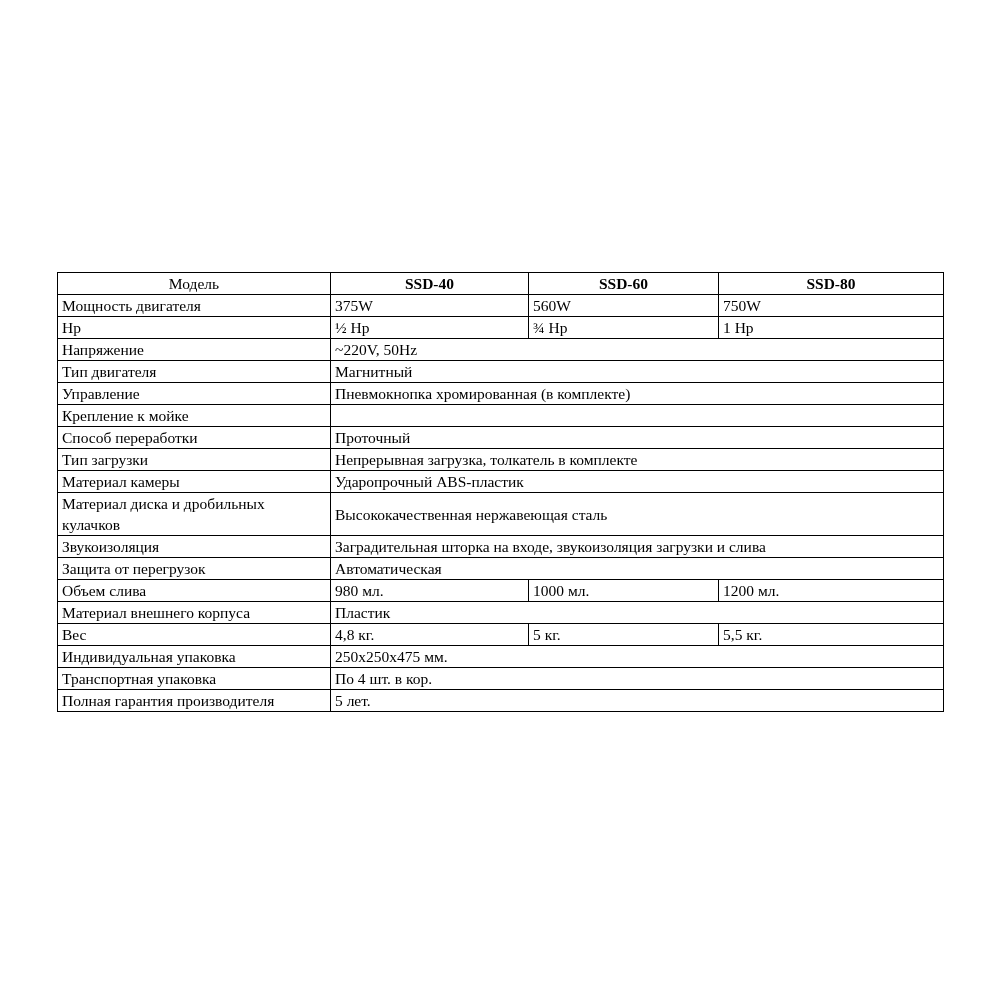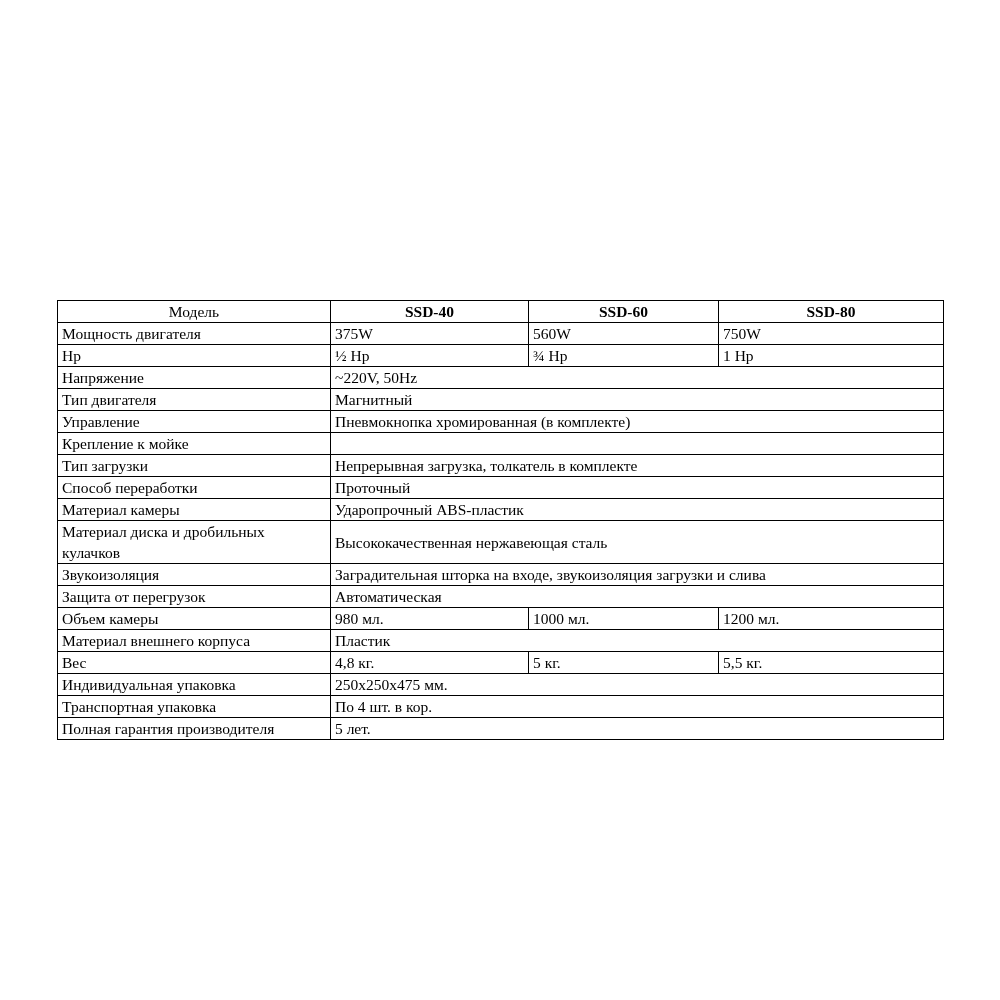--- a/index.html
+++ b/index.html
@@ -19,21 +19,20 @@
   }
   table.specs {
     position: absolute;
     left: 57px;
     top: 272px;
     width: 886px;
     border-collapse: collapse;
     table-layout: fixed;
     font-size: 15.5px;
     color: #000000;
-    margin-top: 28px;
   }
   table.specs td, table.specs th {
     border: 1px solid #000000;
     padding: 0 4px;
     height: 21px;
     line-height: 21px;
     vertical-align: middle;
     overflow: hidden;
     white-space: nowrap;
     font-weight: normal;
@@ -106,27 +105,27 @@
       <td class="val" colspan="3">Пневмокнопка хромированная (в комплекте)</td>
     </tr>
 
 
     <tr>
       <td class="label">Крепление к мойке</td>
       <td class="val" colspan="3"></td>
     </tr>
 
     <tr>
-      <td class="label">Тип загрузки</td>
-      <td class="val" colspan="3">Непрерывная загрузка, толкатель в комплекте</td>
+      <td class="label">Способ переработки</td>
+      <td class="val" colspan="3">Проточный</td>
     </tr>
 
     <tr>
-      <td class="label">Способ переработки</td>
-      <td class="val" colspan="3">Проточный</td>
+      <td class="label">Тип загрузки</td>
+      <td class="val" colspan="3">Непрерывная загрузка, толкатель в комплекте</td>
     </tr>
 
     <tr>
       <td class="label">Материал камеры</td>
       <td class="val" colspan="3">Ударопрочный ABS-пластик</td>
     </tr>
 
     <tr class="tall">
       <td class="label">Материал диска и дробильных кулачков</td>
       <td class="val" colspan="3">Высококачественная нержавеющая сталь</td>
@@ -136,21 +135,21 @@
       <td class="label">Звукоизоляция</td>
       <td class="val" colspan="3">Заградительная шторка на входе, звукоизоляция загрузки и слива</td>
     </tr>
 
     <tr>
       <td class="label">Защита от перегрузок</td>
       <td class="val" colspan="3">Автоматическая</td>
     </tr>
 
     <tr>
-      <td class="label">Объем камеры</td>
+      <td class="label">Объем слива</td>
       <td class="val">980 мл.</td>
       <td class="val">1000 мл.</td>
       <td class="val">1200 мл.</td>
     </tr>
 
     <tr>
       <td class="label">Материал внешнего корпуса</td>
       <td class="val" colspan="3">Пластик</td>
     </tr>
 

